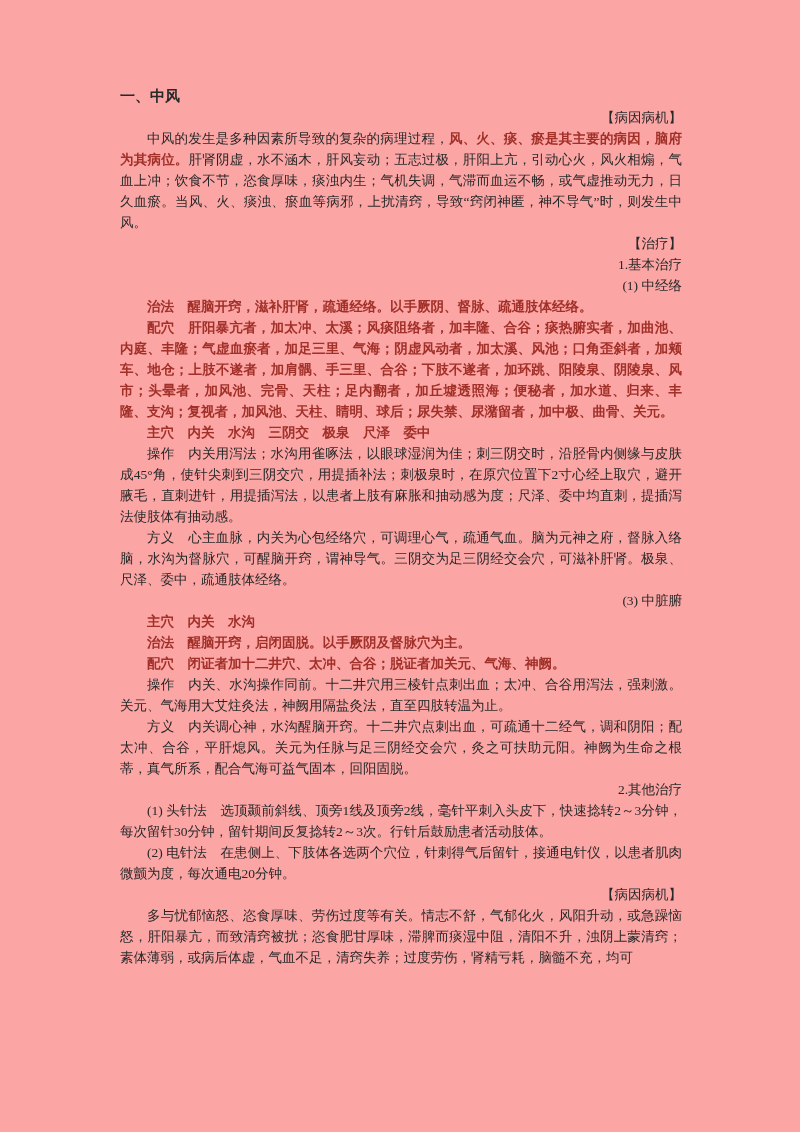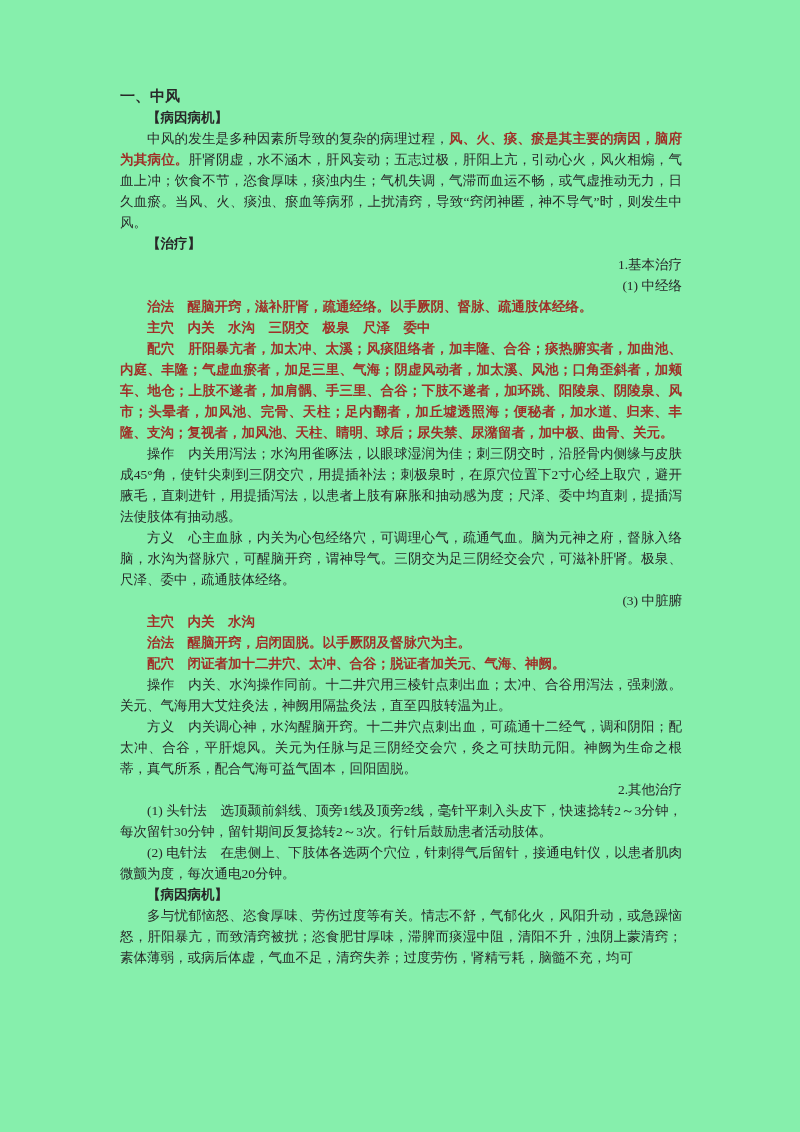--- a/index.html
+++ b/index.html
@@ -1,20 +1,20 @@
 <!DOCTYPE html>
 <html><head>
 <meta charset="utf-8">
 <style>
   html, body { margin: 0; padding: 0; }
   .page {
     position: relative;
     width: 800px;
     height: 1132px;
-    background: #86efac;
+    background: #fca5a5;
     overflow: hidden;
   }
   .doc {
     position: absolute;
     left: 120px;
     top: 86px;
     width: 562px;
     font-family: "Liberation Serif", "DejaVu Serif", serif;
     font-size: 13.5px;
     line-height: 21px;
@@ -23,44 +23,44 @@
   }
   .doc p { margin: 0; padding: 0; }
   p.h1 {
     font-weight: bold;
     font-size: 15px;
     color: #1c1c1c;
     text-indent: 0;
     text-align: left;
   }
   p.bh {
-    font-weight: bold;
+    font-weight: normal;
     color: #1c1c1c;
     text-indent: 2em;
-    text-align: left;
+    text-align: right;
   }
   p.p  { text-indent: 2em; }
   p.line { text-indent: 2em; text-align: right; }
   span.k { color: #282828; }
   span.r { color: #a03028; font-weight: bold; }
 </style>
 </head>
 <body>
 
 <div class="page">
   <div class="doc">
       <p class="h1"><span class="k">一、中风</span></p>
       <p class="bh"><span class="k">【病因病机】</span></p>
       <p class="p"><span class="k">中风的发生是多种因素所导致的复杂的病理过程，</span><span class="r">风、火、痰、瘀是其主要的病因，脑府为其病位。</span><span class="k">肝肾阴虚，水不涵木，肝风妄动；五志过极，肝阳上亢，引动心火，风火相煽，气血上冲；饮食不节，恣食厚味，痰浊内生；气机失调，气滞而血运不畅，或气虚推动无力，日久血瘀。当风、火、痰浊、瘀血等病邪，上扰清窍，导致“窍闭神匿，神不导气”时，则发生中风。</span></p>
       <p class="bh"><span class="k">【治疗】</span></p>
       <p class="line"><span class="k">1.基本治疗</span></p>
       <p class="line"><span class="k">(1) 中经络</span></p>
       <p class="p"><span class="r">治法　醒脑开窍，滋补肝肾，疏通经络。以手厥阴、督脉、疏通肢体经络。</span></p>
+      <p class="p"><span class="r">配穴　肝阳暴亢者，加太冲、太溪；风痰阻络者，加丰隆、合谷；痰热腑实者，加曲池、内庭、丰隆；气虚血瘀者，加足三里、气海；阴虚风动者，加太溪、风池；口角歪斜者，加颊车、地仓；上肢不遂者，加肩髃、手三里、合谷；下肢不遂者，加环跳、阳陵泉、阴陵泉、风市；头晕者，加风池、完骨、天柱；足内翻者，加丘墟透照海；便秘者，加水道、归来、丰隆、支沟；复视者，加风池、天柱、睛明、球后；尿失禁、尿潴留者，加中极、曲骨、关元。</span></p>
       <p class="p"><span class="r">主穴　内关　水沟　三阴交　极泉　尺泽　委中</span></p>
-      <p class="p"><span class="r">配穴　肝阳暴亢者，加太冲、太溪；风痰阻络者，加丰隆、合谷；痰热腑实者，加曲池、内庭、丰隆；气虚血瘀者，加足三里、气海；阴虚风动者，加太溪、风池；口角歪斜者，加颊车、地仓；上肢不遂者，加肩髃、手三里、合谷；下肢不遂者，加环跳、阳陵泉、阴陵泉、风市；头晕者，加风池、完骨、天柱；足内翻者，加丘墟透照海；便秘者，加水道、归来、丰隆、支沟；复视者，加风池、天柱、睛明、球后；尿失禁、尿潴留者，加中极、曲骨、关元。</span></p>
       <p class="p"><span class="k">操作　内关用泻法；水沟用雀啄法，以眼球湿润为佳；刺三阴交时，沿胫骨内侧缘与皮肤成45°角，使针尖刺到三阴交穴，用提插补法；刺极泉时，在原穴位置下2寸心经上取穴，避开腋毛，直刺进针，用提插泻法，以患者上肢有麻胀和抽动感为度；尺泽、委中均直刺，提插泻法使肢体有抽动感。</span></p>
       <p class="p"><span class="k">方义　心主血脉，内关为心包经络穴，可调理心气，疏通气血。脑为元神之府，督脉入络脑，水沟为督脉穴，可醒脑开窍，谓神导气。三阴交为足三阴经交会穴，可滋补肝肾。极泉、尺泽、委中，疏通肢体经络。</span></p>
       <p class="line"><span class="k">(3) 中脏腑</span></p>
       <p class="p"><span class="r">主穴　内关　水沟</span></p>
       <p class="p"><span class="r">治法　醒脑开窍，启闭固脱。以手厥阴及督脉穴为主。</span></p>
       <p class="p"><span class="r">配穴　闭证者加十二井穴、太冲、合谷；脱证者加关元、气海、神阙。</span></p>
       <p class="p"><span class="k">操作　内关、水沟操作同前。十二井穴用三棱针点刺出血；太冲、合谷用泻法，强刺激。关元、气海用大艾炷灸法，神阙用隔盐灸法，直至四肢转温为止。</span></p>
       <p class="p"><span class="k">方义　内关调心神，水沟醒脑开窍。十二井穴点刺出血，可疏通十二经气，调和阴阳；配太冲、合谷，平肝熄风。关元为任脉与足三阴经交会穴，灸之可扶助元阳。神阙为生命之根蒂，真气所系，配合气海可益气固本，回阳固脱。</span></p>
       <p class="line"><span class="k">2.其他治疗</span></p>
       <p class="p"><span class="k">(1) 头针法　选顶颞前斜线、顶旁1线及顶旁2线，毫针平刺入头皮下，快速捻转2～3分钟，每次留针30分钟，留针期间反复捻转2～3次。行针后鼓励患者活动肢体。</span></p>

